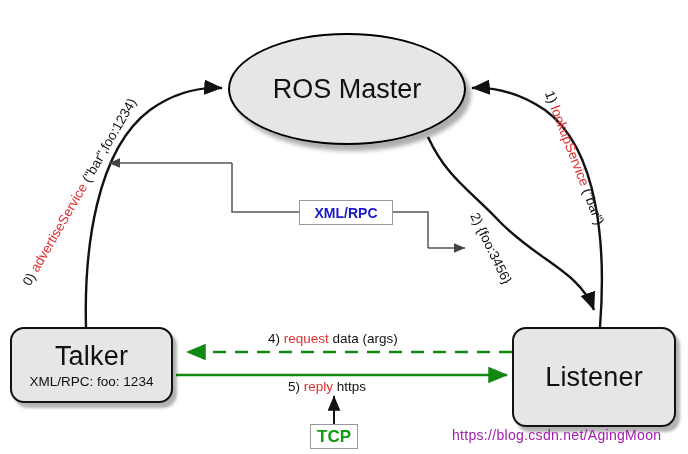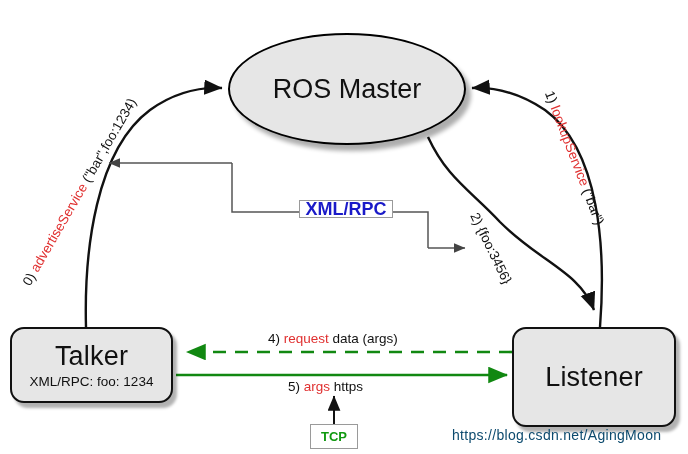--- a/index.html
+++ b/index.html
@@ -96,30 +96,30 @@
     box-sizing: border-box;
     display: flex;
     align-items: center;
     justify-content: center;
     font-weight: bold;
   }
   #xmlrpc-box {
     left: 299px;
     top: 200px;
     width: 94px;
-    height: 18px;
-    font-size: 18px;
+    height: 25px;
+    font-size: 14px;
     color: #1a1ac8;
   }
   #tcp-box {
     left: 310px;
     top: 424px;
     width: 48px;
     height: 25px;
-    font-size: 13px;
+    font-size: 17px;
     color: #119911;
   }
 
   
   .rot-label {
     position: absolute;
     white-space: nowrap;
     font-size: 13.5px;
     color: #111111;
     transform-origin: 0 50%;
@@ -153,21 +153,21 @@
   .flat-label .hl { color: #e03030; }
   #label-request { left: 258px; top: 331px; }
   #label-reply  { left: 278px; top: 379px; }
 
   
   #watermark {
     position: absolute;
     left: 452px;
     top: 427px;
     font-size: 14px;
-    color: #0c4a6e;
+    color: #a21caf;
     white-space: nowrap;
     letter-spacing: 0.3px;
   }
 </style>
 </head>
 <body>
 
 <div id="canvas">
 
   <svg id="svg-layer" viewBox="0 0 688 454" xmlns="http://www.w3.org/2000/svg">
@@ -232,18 +232,18 @@
 
   <div id="label-foo3456" class="rot-label">
     <span>2) </span><span>{foo:3456}</span>
   </div>
 
   <div id="label-request" class="flat-label">
     <span>4) </span><span class="hl">request</span><span> data (args)</span>
   </div>
 
   <div id="label-reply" class="flat-label">
-    <span>5) </span><span class="hl">args</span><span> https</span>
+    <span>5) </span><span class="hl">reply</span><span> https</span>
   </div>
 
   <div id="watermark">https://blog.csdn.net/AgingMoon</div>
 
 </div>
 
 </body></html>

